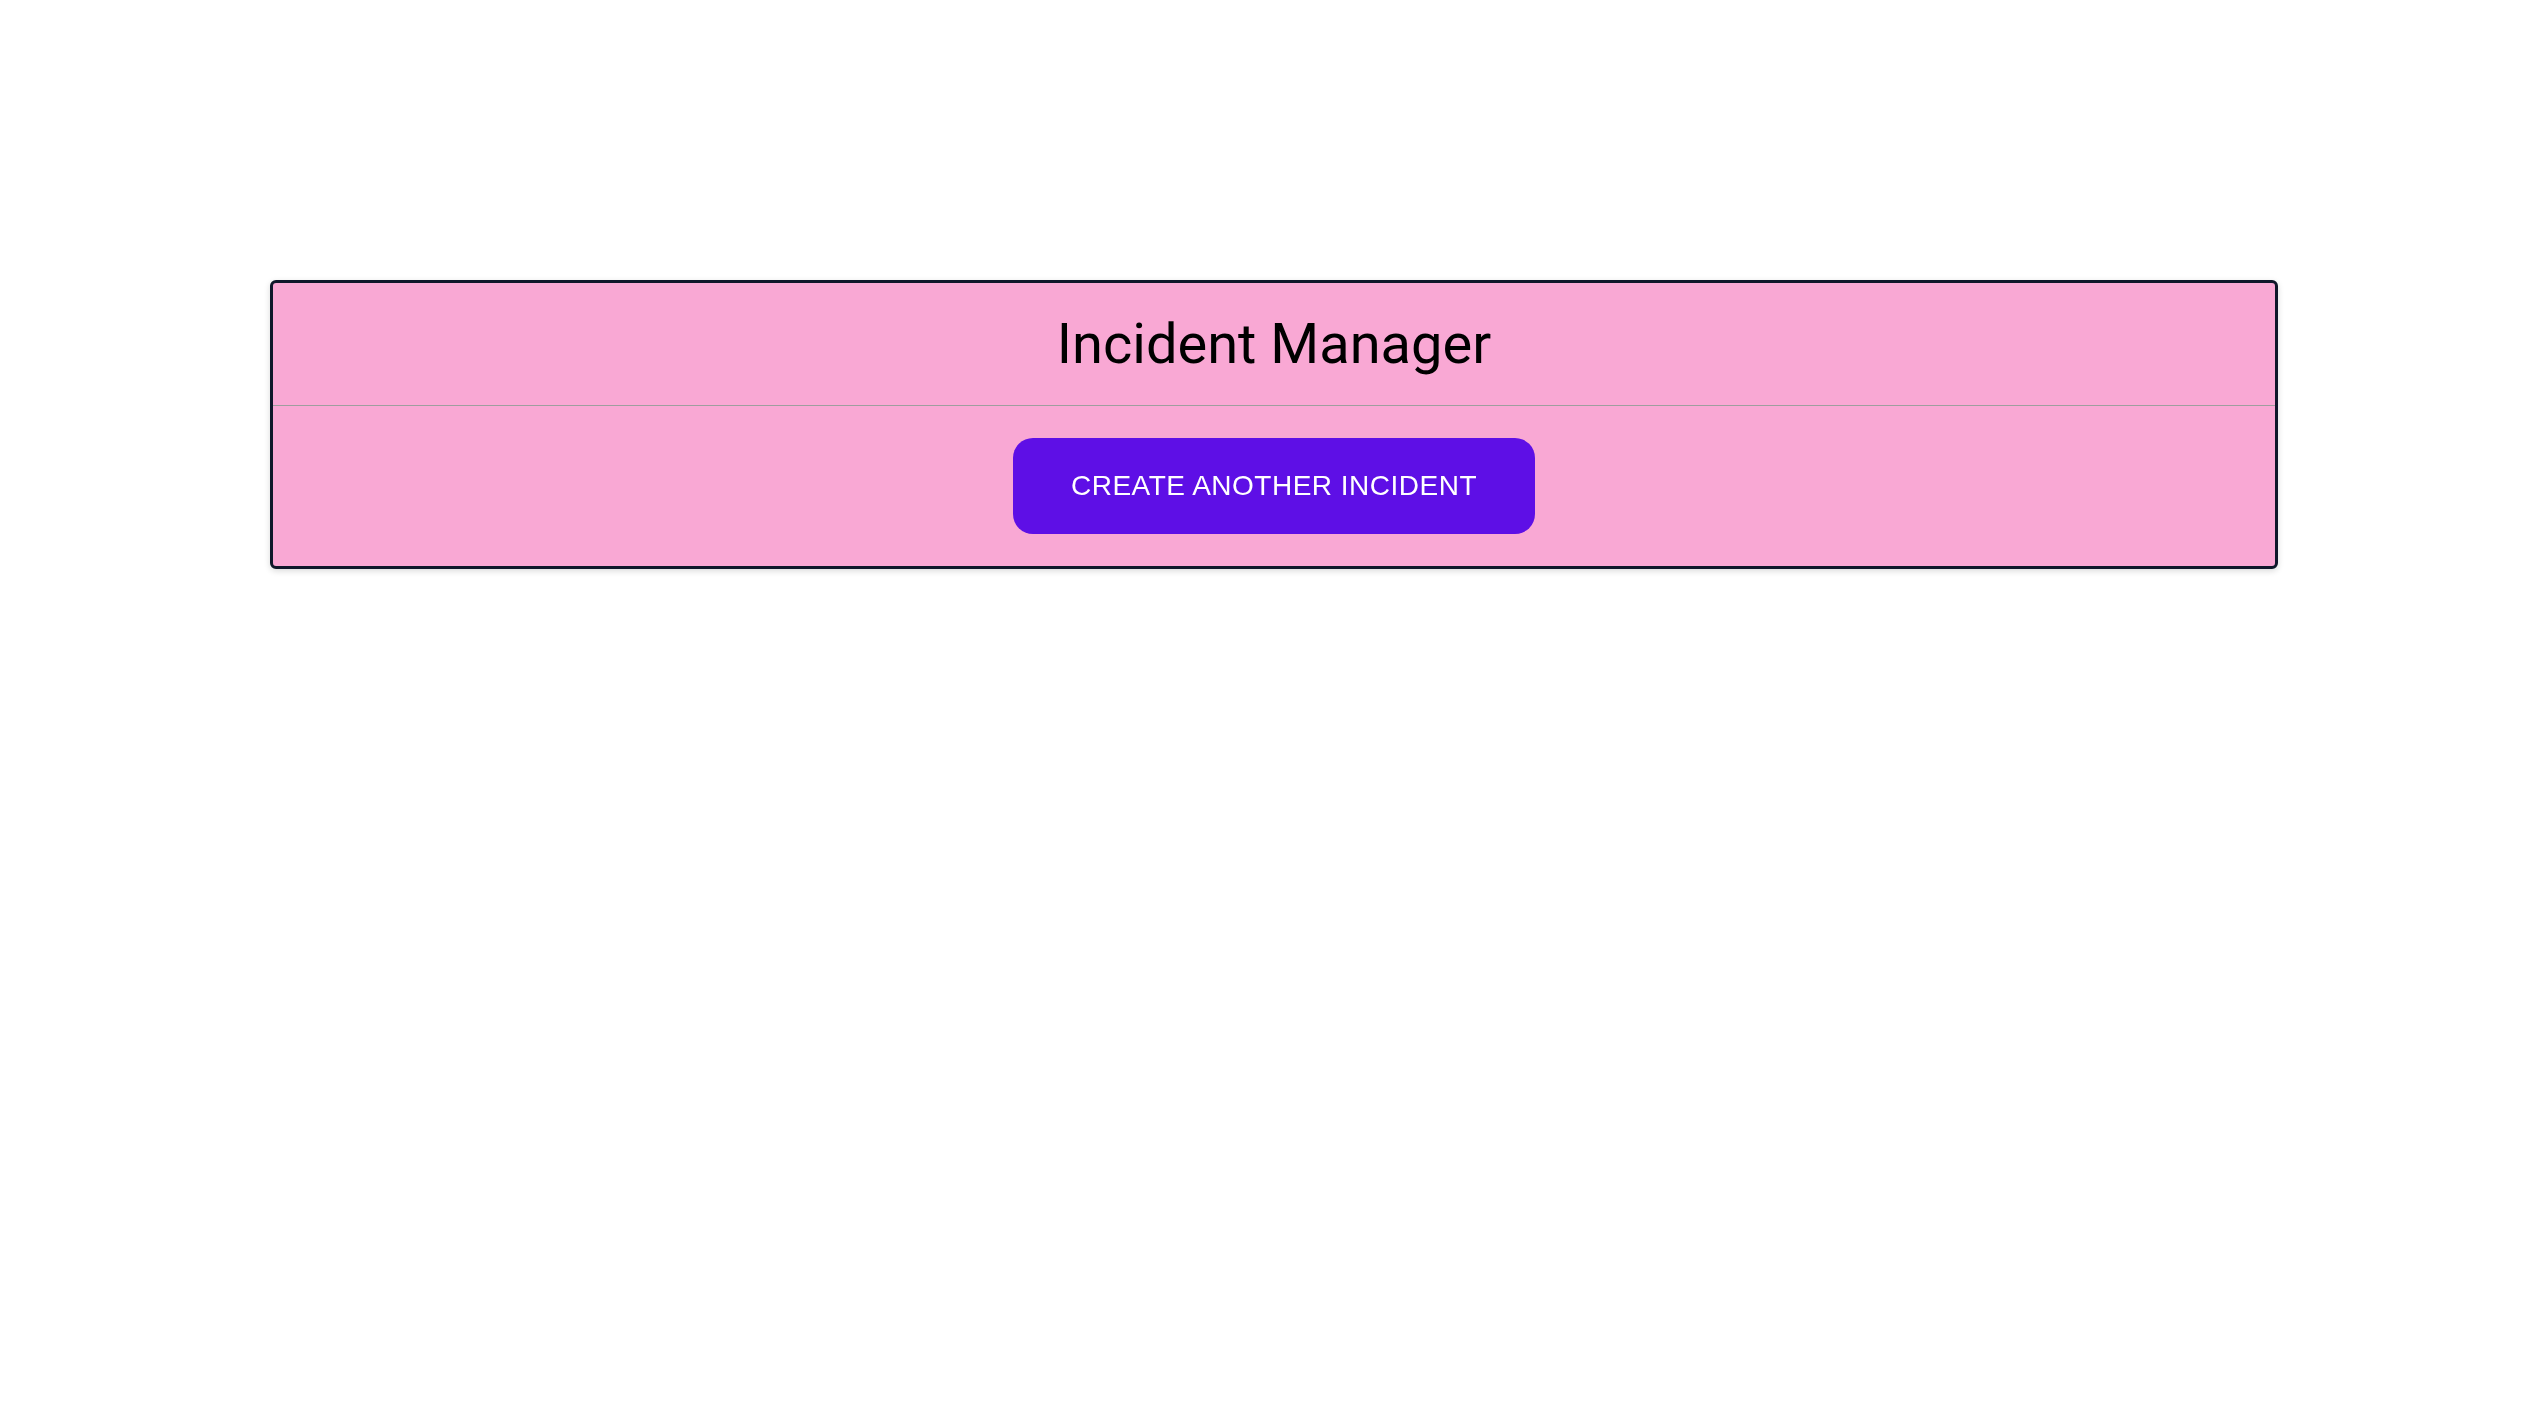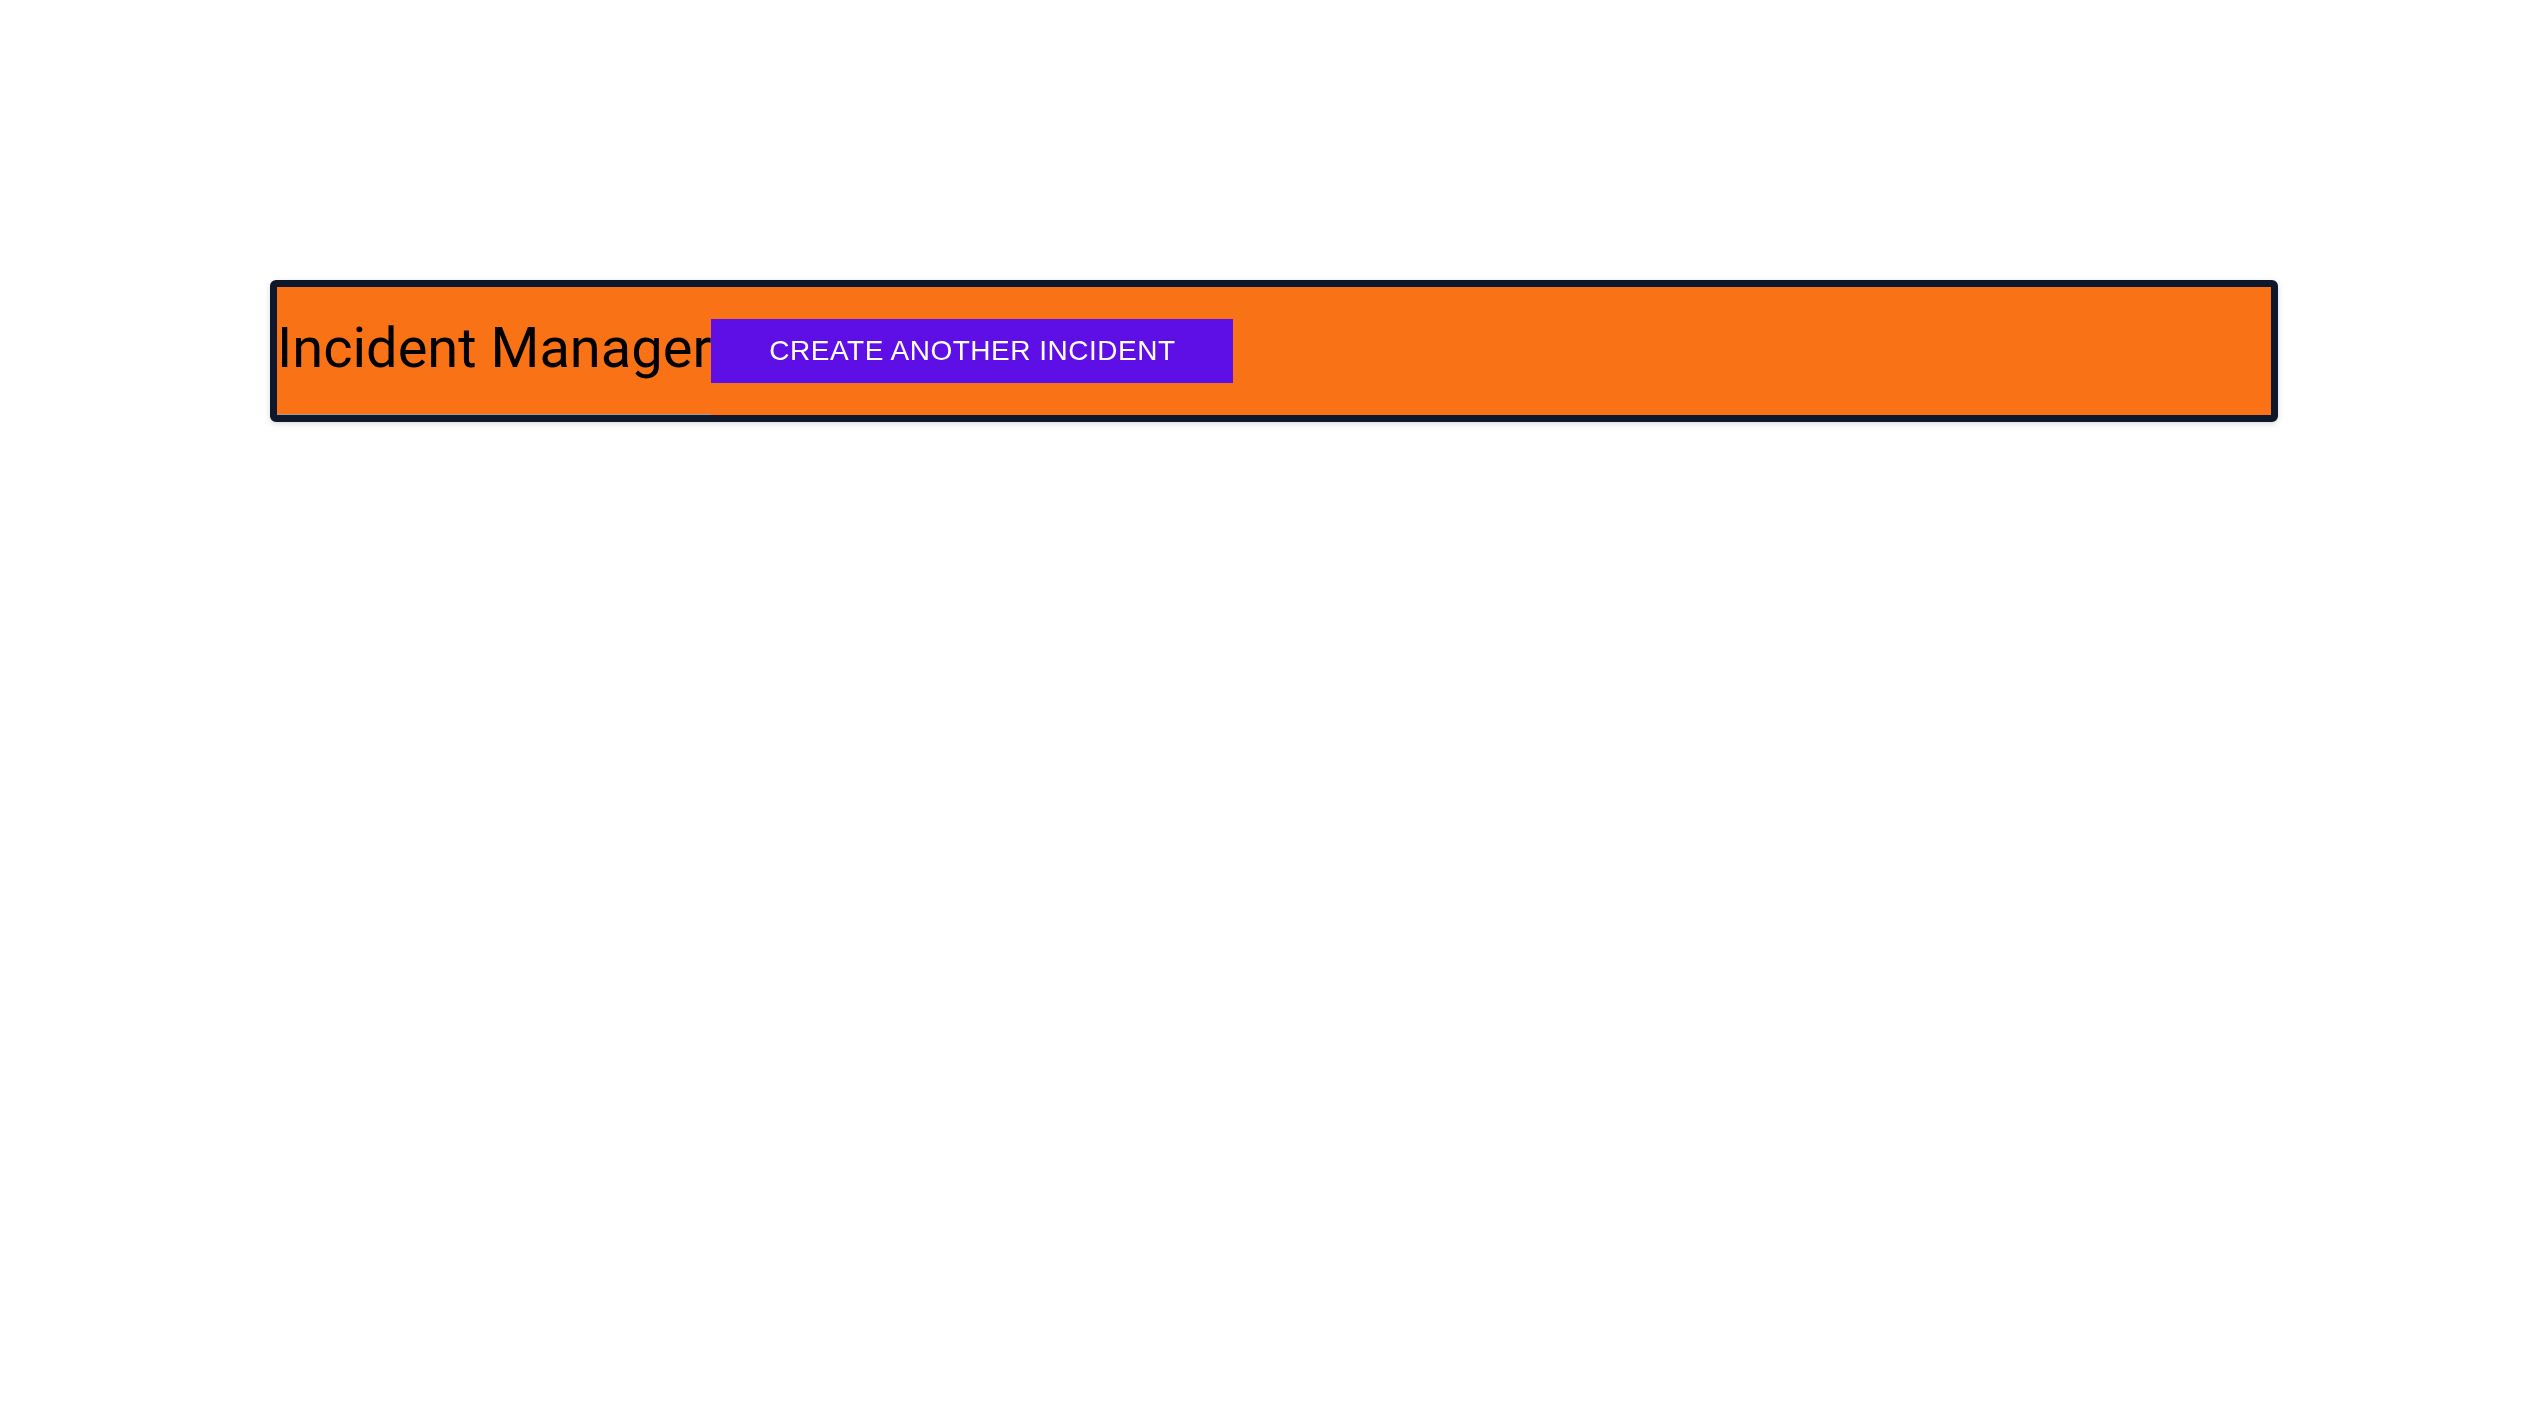--- a/index.html
+++ b/index.html
@@ -14,26 +14,26 @@
       width: 2546px;
       height: 1427px;
       position: relative;
     }
     
     .card {
       position: absolute;
       left: 270px;
       top: 280px;
       width: 2008px;
-      border: 7px solid #0f172a;
+      border: 3px solid #0f172a;
       border-radius: 6px;
-      background: #f97316;
+      background: #f9a8d4;
       box-shadow: 0 2px 6px rgba(0,0,0,0.15);
       display: flex;
-      flex-direction: row;
+      flex-direction: column;
     }
     
     .card-header {
       border-bottom: 1px solid #9e9e9e;
       padding: 28px 0;
       text-align: center;
     }
     
     .card-title {
       font-size: 56px;
@@ -65,23 +65,23 @@
       padding: 32px 0;
       text-align: center;
     }
     
     .create-button {
       display: inline-block;
       background: #5e0fe6;
       color: #ffffff;
       font-size: 28px;
       font-weight: 400;
-      padding: 16px 58px;
+      padding: 32px 58px;
       border: none;
-      border-radius: 0;
+      border-radius: 20px;
       cursor: pointer;
       text-transform: uppercase;
       letter-spacing: 0.5px;
     }
   </style>
 </head>
 <body>
 
 <div class="card">
   <div class="card-header">

